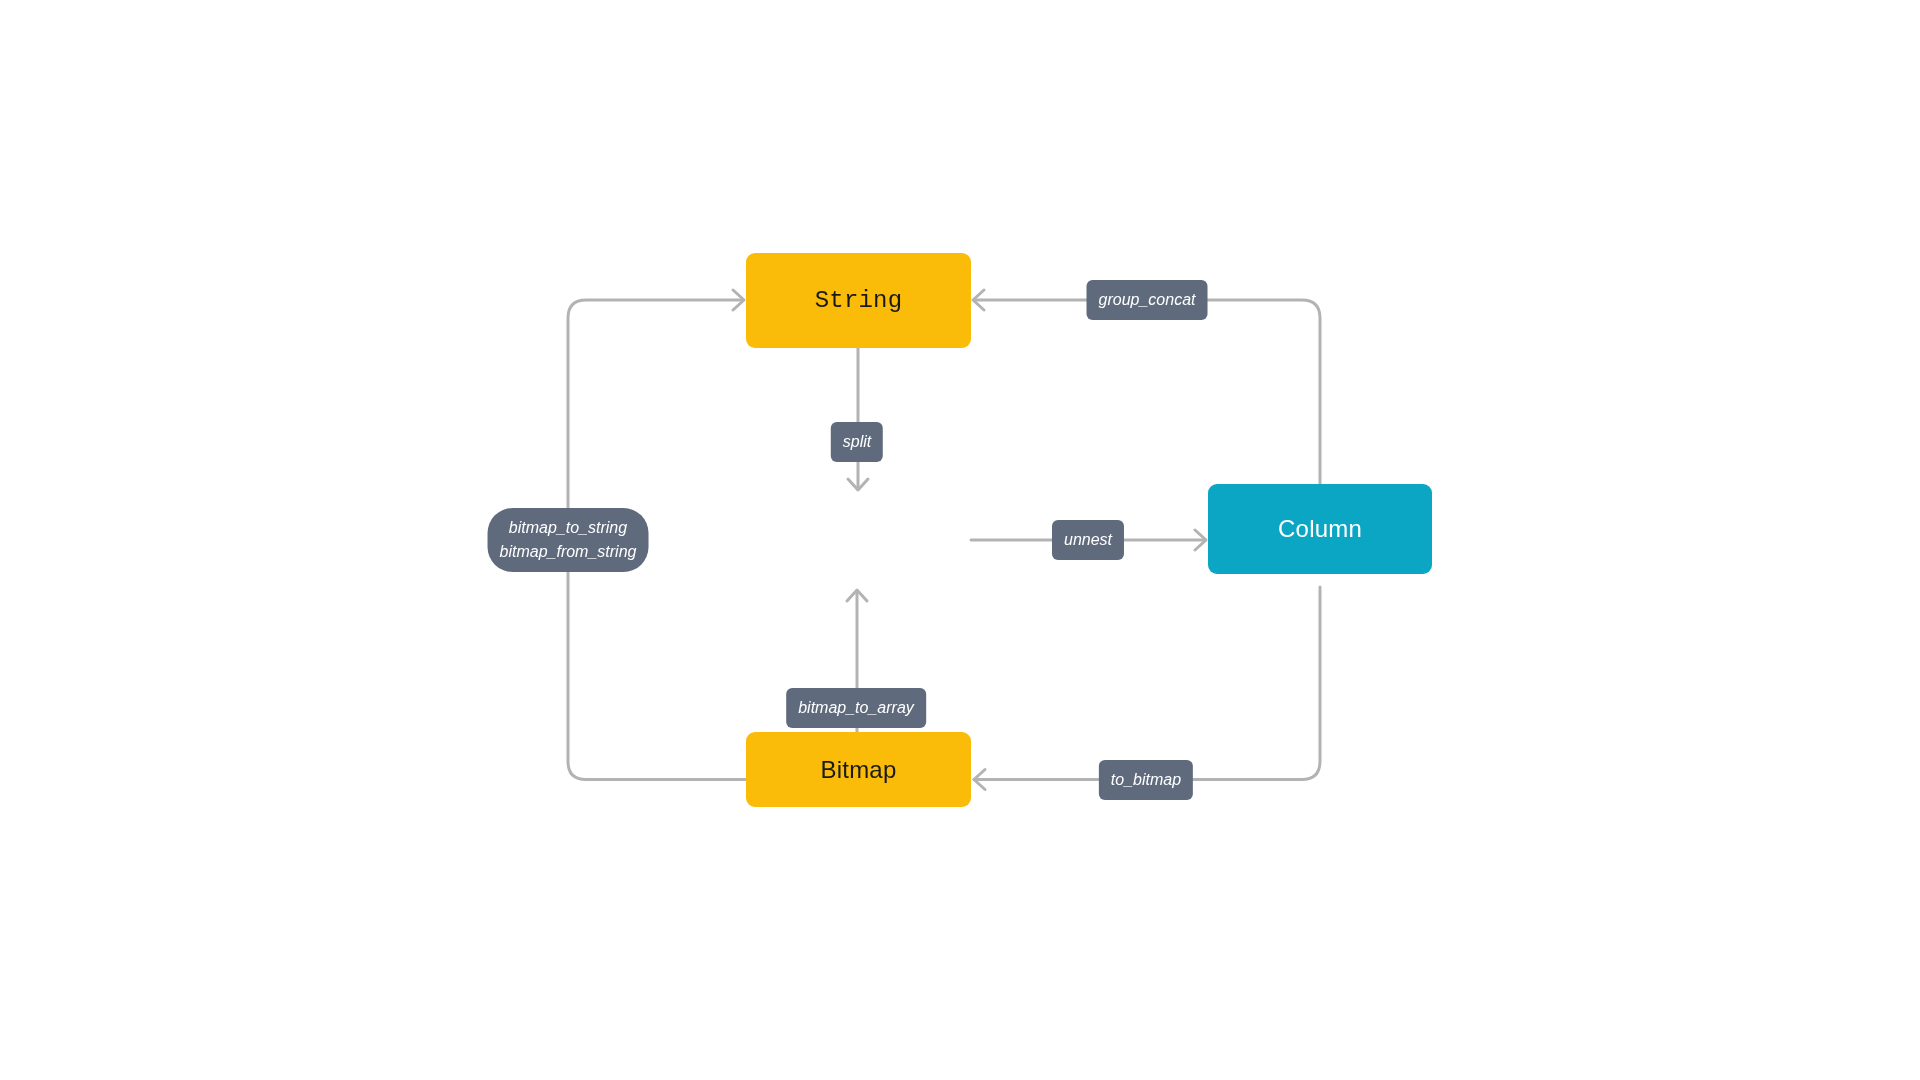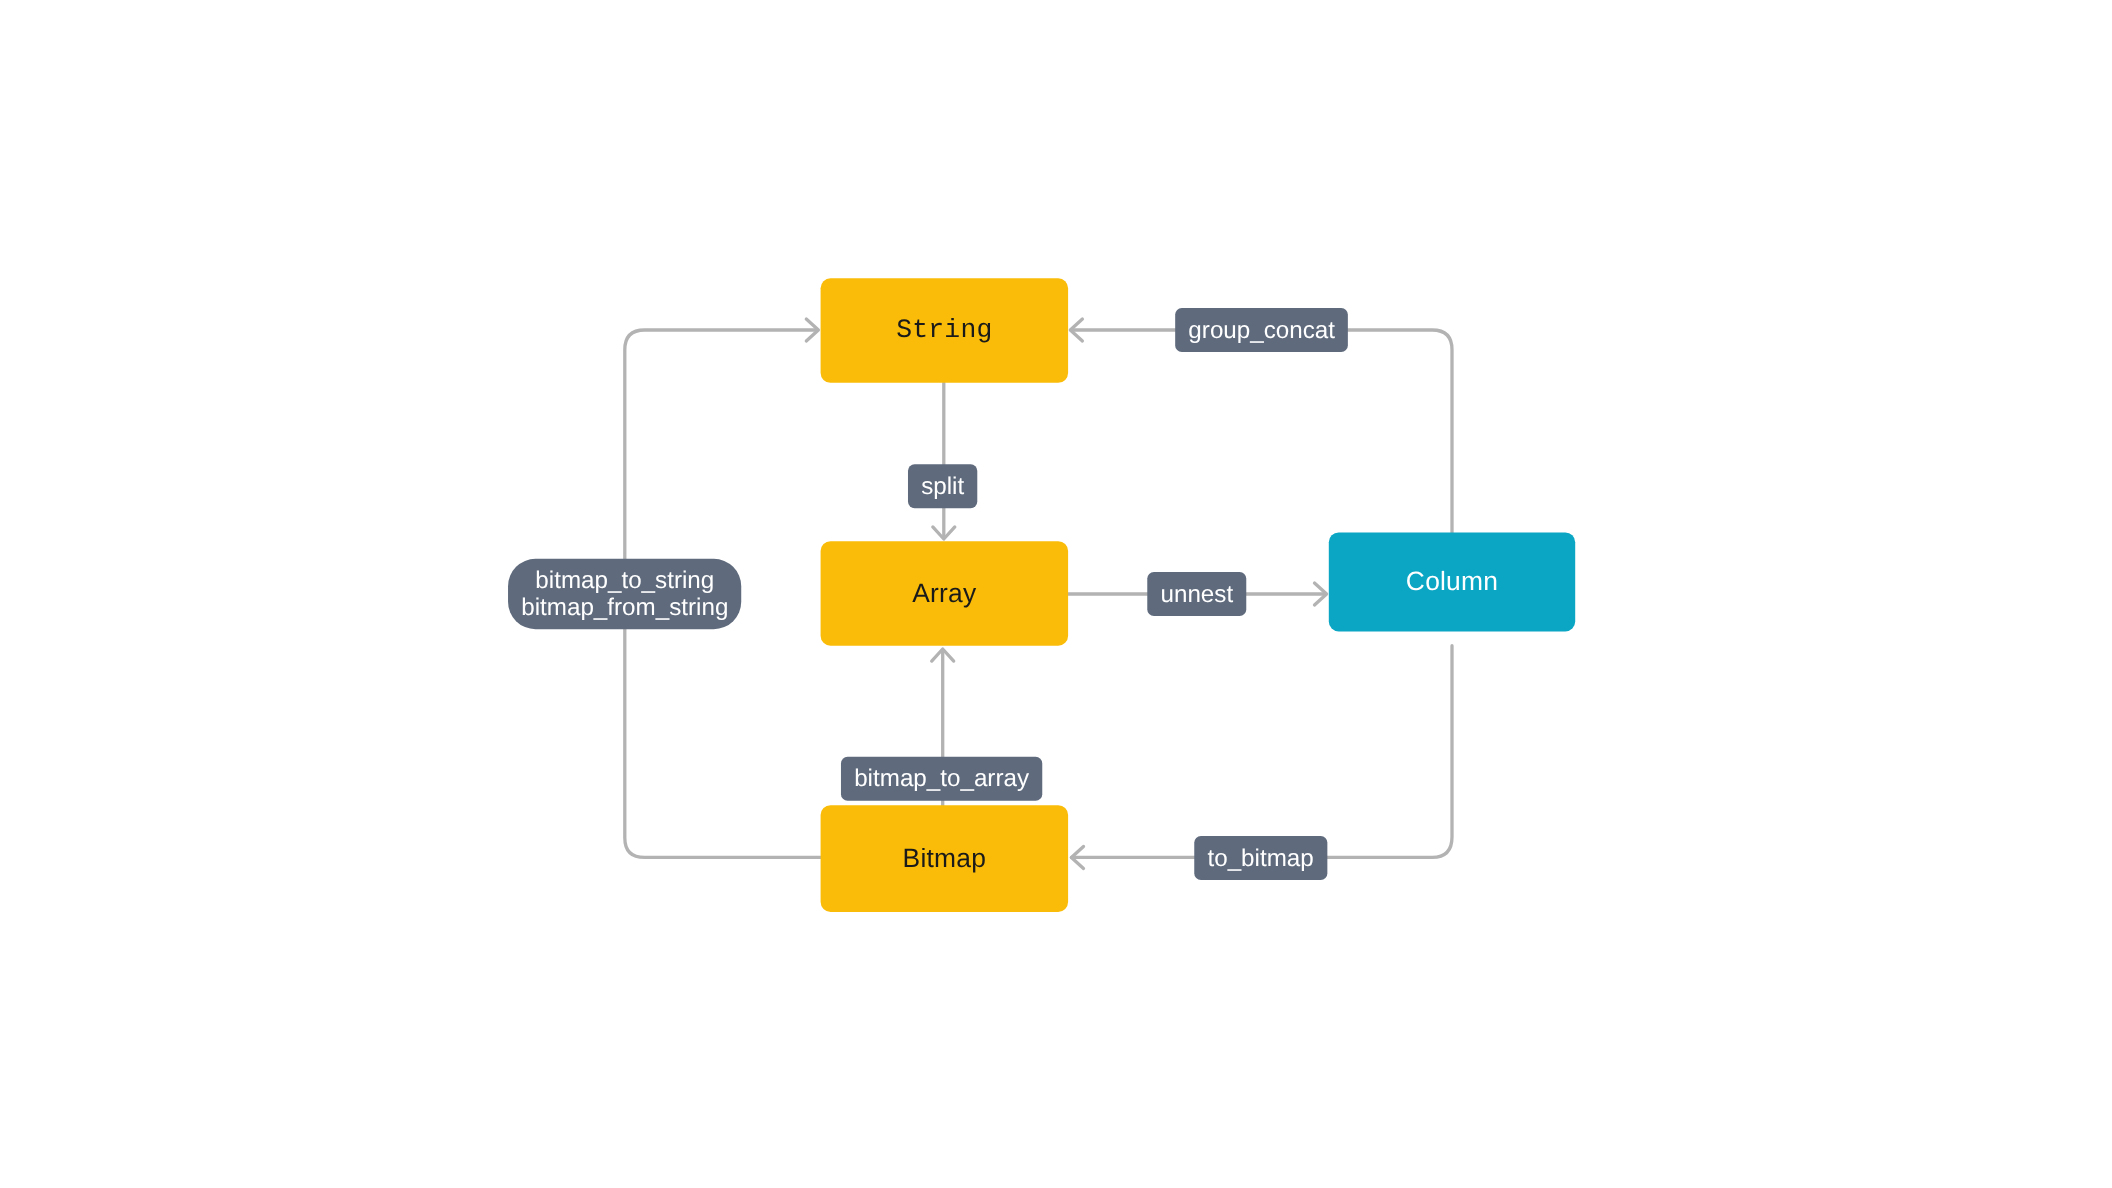--- a/index.html
+++ b/index.html
@@ -33,33 +33,34 @@
     border-radius:9px;
     font-size:24px;
     font-weight:500;
     color:var(--node-text);
     letter-spacing:0.2px;
   }
   .node.yellow{background:var(--yellow);}
   .node.teal{background:var(--teal);color:#ffffff;}
   #node-string{left:746px;top:253px;width:225px;height:95px;font-family:Liberation Mono, monospace;}
   #node-array {left:746px;top:492px;width:225px;height:95px;}
-  #node-bitmap{left:746px;top:732px;width:225px;height:97px;}
+  #node-bitmap{left:746px;top:732px;width:225px;height:75px;}
   #node-column{left:1208px;top:484px;width:224px;height:90px;}
   .edge-label{
     position:absolute;
     transform:translate(-50%,-50%);
     background:var(--label-bg);
     color:var(--label-text);
-    font-size:22px;
+    font-size:16px;
     line-height:24px;
     padding:8px 12px;
     border-radius:6px;
     white-space:nowrap;
     text-align:center;
+    font-style:italic;
   }
   #label-split          {left:857px; top:442px;}
   #label-bitmap-to-array{left:856px; top:660px;margin-top:48px;}
   #label-unnest         {left:1088px;top:540px;text-align:right;}
   #label-group-concat   {left:1147px;top:300px;}
   #label-to-bitmap      {left:1146px;top:780px;padding-left:12px;}
   #label-bitmap-string  {left:568px; top:540px;border-radius:25px;}
 </style>
 </head>
 <body>
@@ -81,21 +82,20 @@
     <path d="M 984 290 L 973 300 L 984 310"></path>
 
     <path d="M 1320 587 L 1320 761 Q 1320 779.5 1302 779.5 L 974 779.5"></path>
     <path d="M 985 769.5 L 974 779.5 L 985 789.5"></path>
 
     <path d="M 746 779.5 L 586 779.5 Q 568 779.5 568 761.5 L 568 318 Q 568 300 586 300 L 741 300"></path>
     <path d="M 733 290 L 744 300 L 733 310"></path>
   </svg>
 
   <div class="node yellow" id="node-string">String</div>
-  <div class="node yellow" id="node-array">Array</div>
   <div class="node yellow" id="node-bitmap">Bitmap</div>
   <div class="node teal" id="node-column">Column</div>
 
   <div class="edge-label" id="label-split">split</div>
   <div class="edge-label" id="label-bitmap-to-array">bitmap_to_array</div>
   <div class="edge-label" id="label-unnest">unnest</div>
   <div class="edge-label" id="label-group-concat">group_concat</div>
   <div class="edge-label" id="label-to-bitmap">to_bitmap</div>
 
   <div class="edge-label" id="label-bitmap-string">

